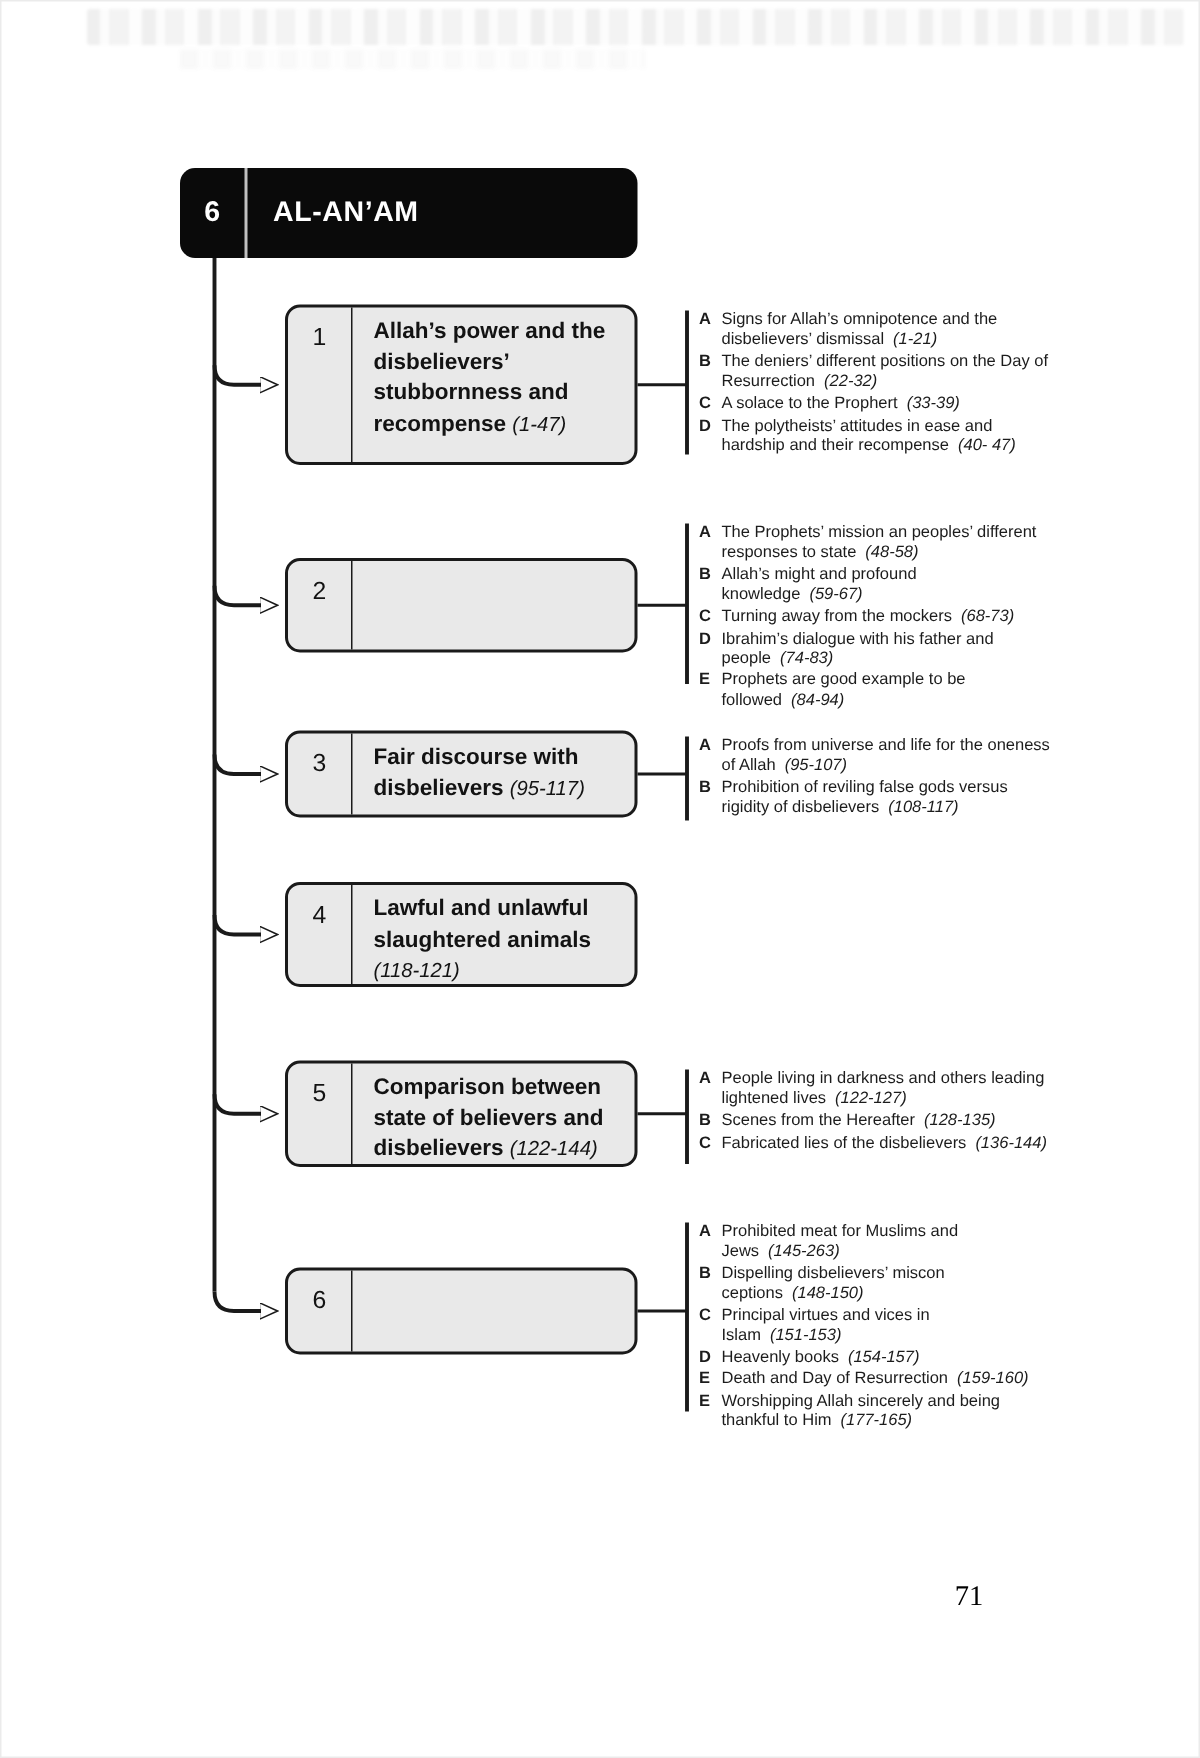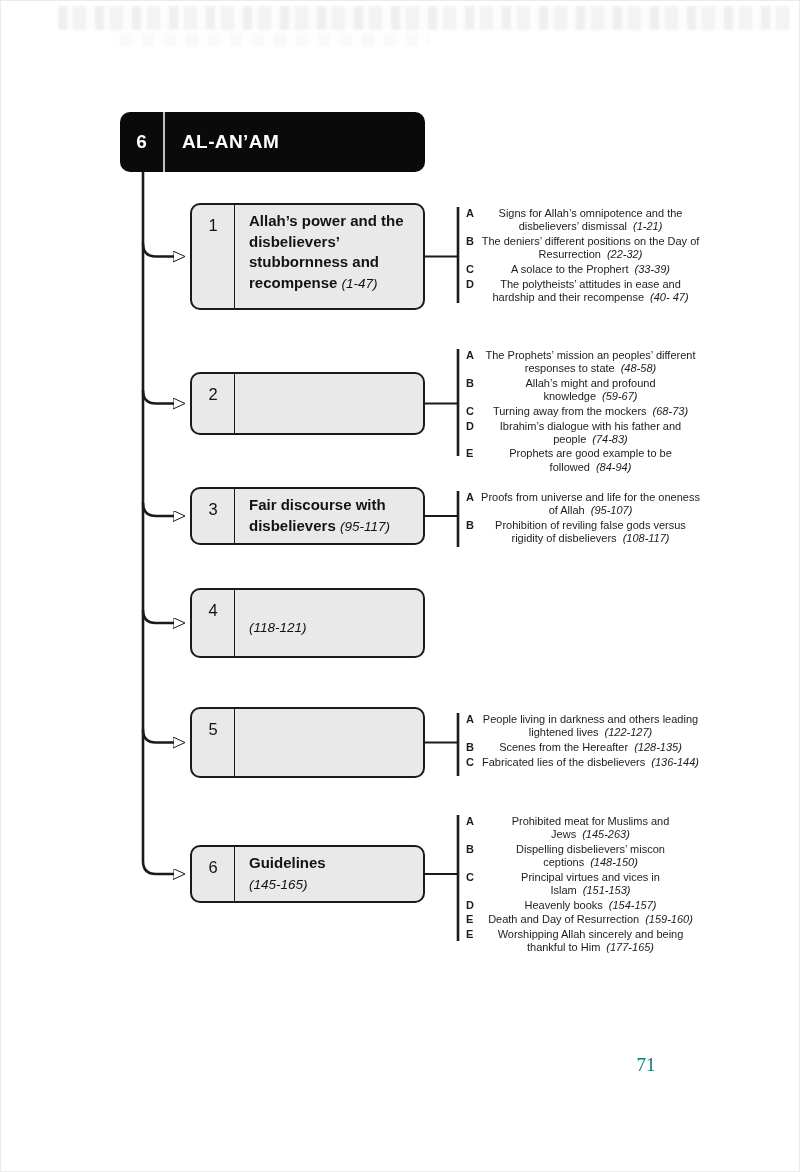--- a/index.html
+++ b/index.html
@@ -62,26 +62,26 @@
   }
   .box-body{
     flex:1;display:flex;flex-direction:column;
     padding:6px 14px 6px 14px;font-size:15px;font-weight:bold;line-height:1.38;
   }
   .box-range{font-style:italic;font-weight:normal;font-size:13.5px;}
 
   .sub-list{position:absolute;left:466px;width:234px;}
   .sub-item{display:flex;margin-bottom:1.5px;font-size:11px;line-height:13.2px;color:#1c1c1c;}
   .sub-letter{font-weight:bold;flex:0 0 15px;width:15px;}
-  .sub-text{flex:1;text-align:center;}
+  .sub-text{flex:1;}
   .sub-range{font-style:italic;margin-left:6px;white-space:nowrap;}
 
   .page-number{
     position:absolute;left:626px;top:1054px;width:40px;text-align:center;
-    font-family:"Liberation Serif",serif;font-size:19px;color:#0f766e;
+    font-family:"Liberation Serif",serif;font-size:19px;color:#000000;
   }
 </style>
 </head>
 <body>
 
 <div class="page">
   <div class="scan-top"></div>
   <div class="scan-top2"></div>
 
   <svg id="connectors" width="800" height="1172" viewBox="0 0 800 1172">
@@ -178,45 +178,45 @@
           <span class="sub-text"><span>Proofs from universe and life for the oneness of Allah</span><span class="sub-range">(95-107)</span></span>
         </div>
         <div class="sub-item">
           <span class="sub-letter">B</span>
           <span class="sub-text"><span>Prohibition of reviling false gods versus rigidity of disbelievers</span><span class="sub-range">(108-117)</span></span>
         </div>
       </div>
       <div class="section-box" style="top: 588px; height: 70px;">
         <div class="num-cell">4</div>
         <div class="box-body">
-          <div><br><span class="box-range">(118-121)</span></div>
+          <div><span>Lawful and unlawful slaughtered animals</span><br><span class="box-range">(118-121)</span></div>
         </div>
       </div>
       <div class="section-box" style="top: 707px; height: 71px;">
         <div class="num-cell">5</div>
+        <div class="box-body">
+          <div><span>Comparison between state of believers and disbelievers</span> <span class="box-range">(122-144)</span></div>
+        </div>
       </div>
       <div class="sub-list" style="top: 713px;">
         <div class="sub-item">
           <span class="sub-letter">A</span>
           <span class="sub-text"><span>People living in darkness and others leading lightened lives</span><span class="sub-range">(122-127)</span></span>
         </div>
         <div class="sub-item">
           <span class="sub-letter">B</span>
           <span class="sub-text"><span>Scenes from the Hereafter</span><span class="sub-range">(128-135)</span></span>
         </div>
         <div class="sub-item">
           <span class="sub-letter">C</span>
           <span class="sub-text"><span>Fabricated lies of the disbelievers</span><span class="sub-range">(136-144)</span></span>
         </div>
       </div>
       <div class="section-box" style="top: 845px; height: 58px;">
         <div class="num-cell">6</div>
-        <div class="box-body">
-          <div><span>Guidelines</span><br><span class="box-range">(145-165)</span></div>
-        </div>
       </div>
       <div class="sub-list" style="top: 815px;">
         <div class="sub-item">
           <span class="sub-letter">A</span>
           <span class="sub-text"><span>Prohibited meat for Muslims and Jews</span><span class="sub-range">(145-263)</span></span>
         </div>
         <div class="sub-item">
           <span class="sub-letter">B</span>
           <span class="sub-text"><span>Dispelling disbelievers’ miscon ceptions</span><span class="sub-range">(148-150)</span></span>
         </div>

